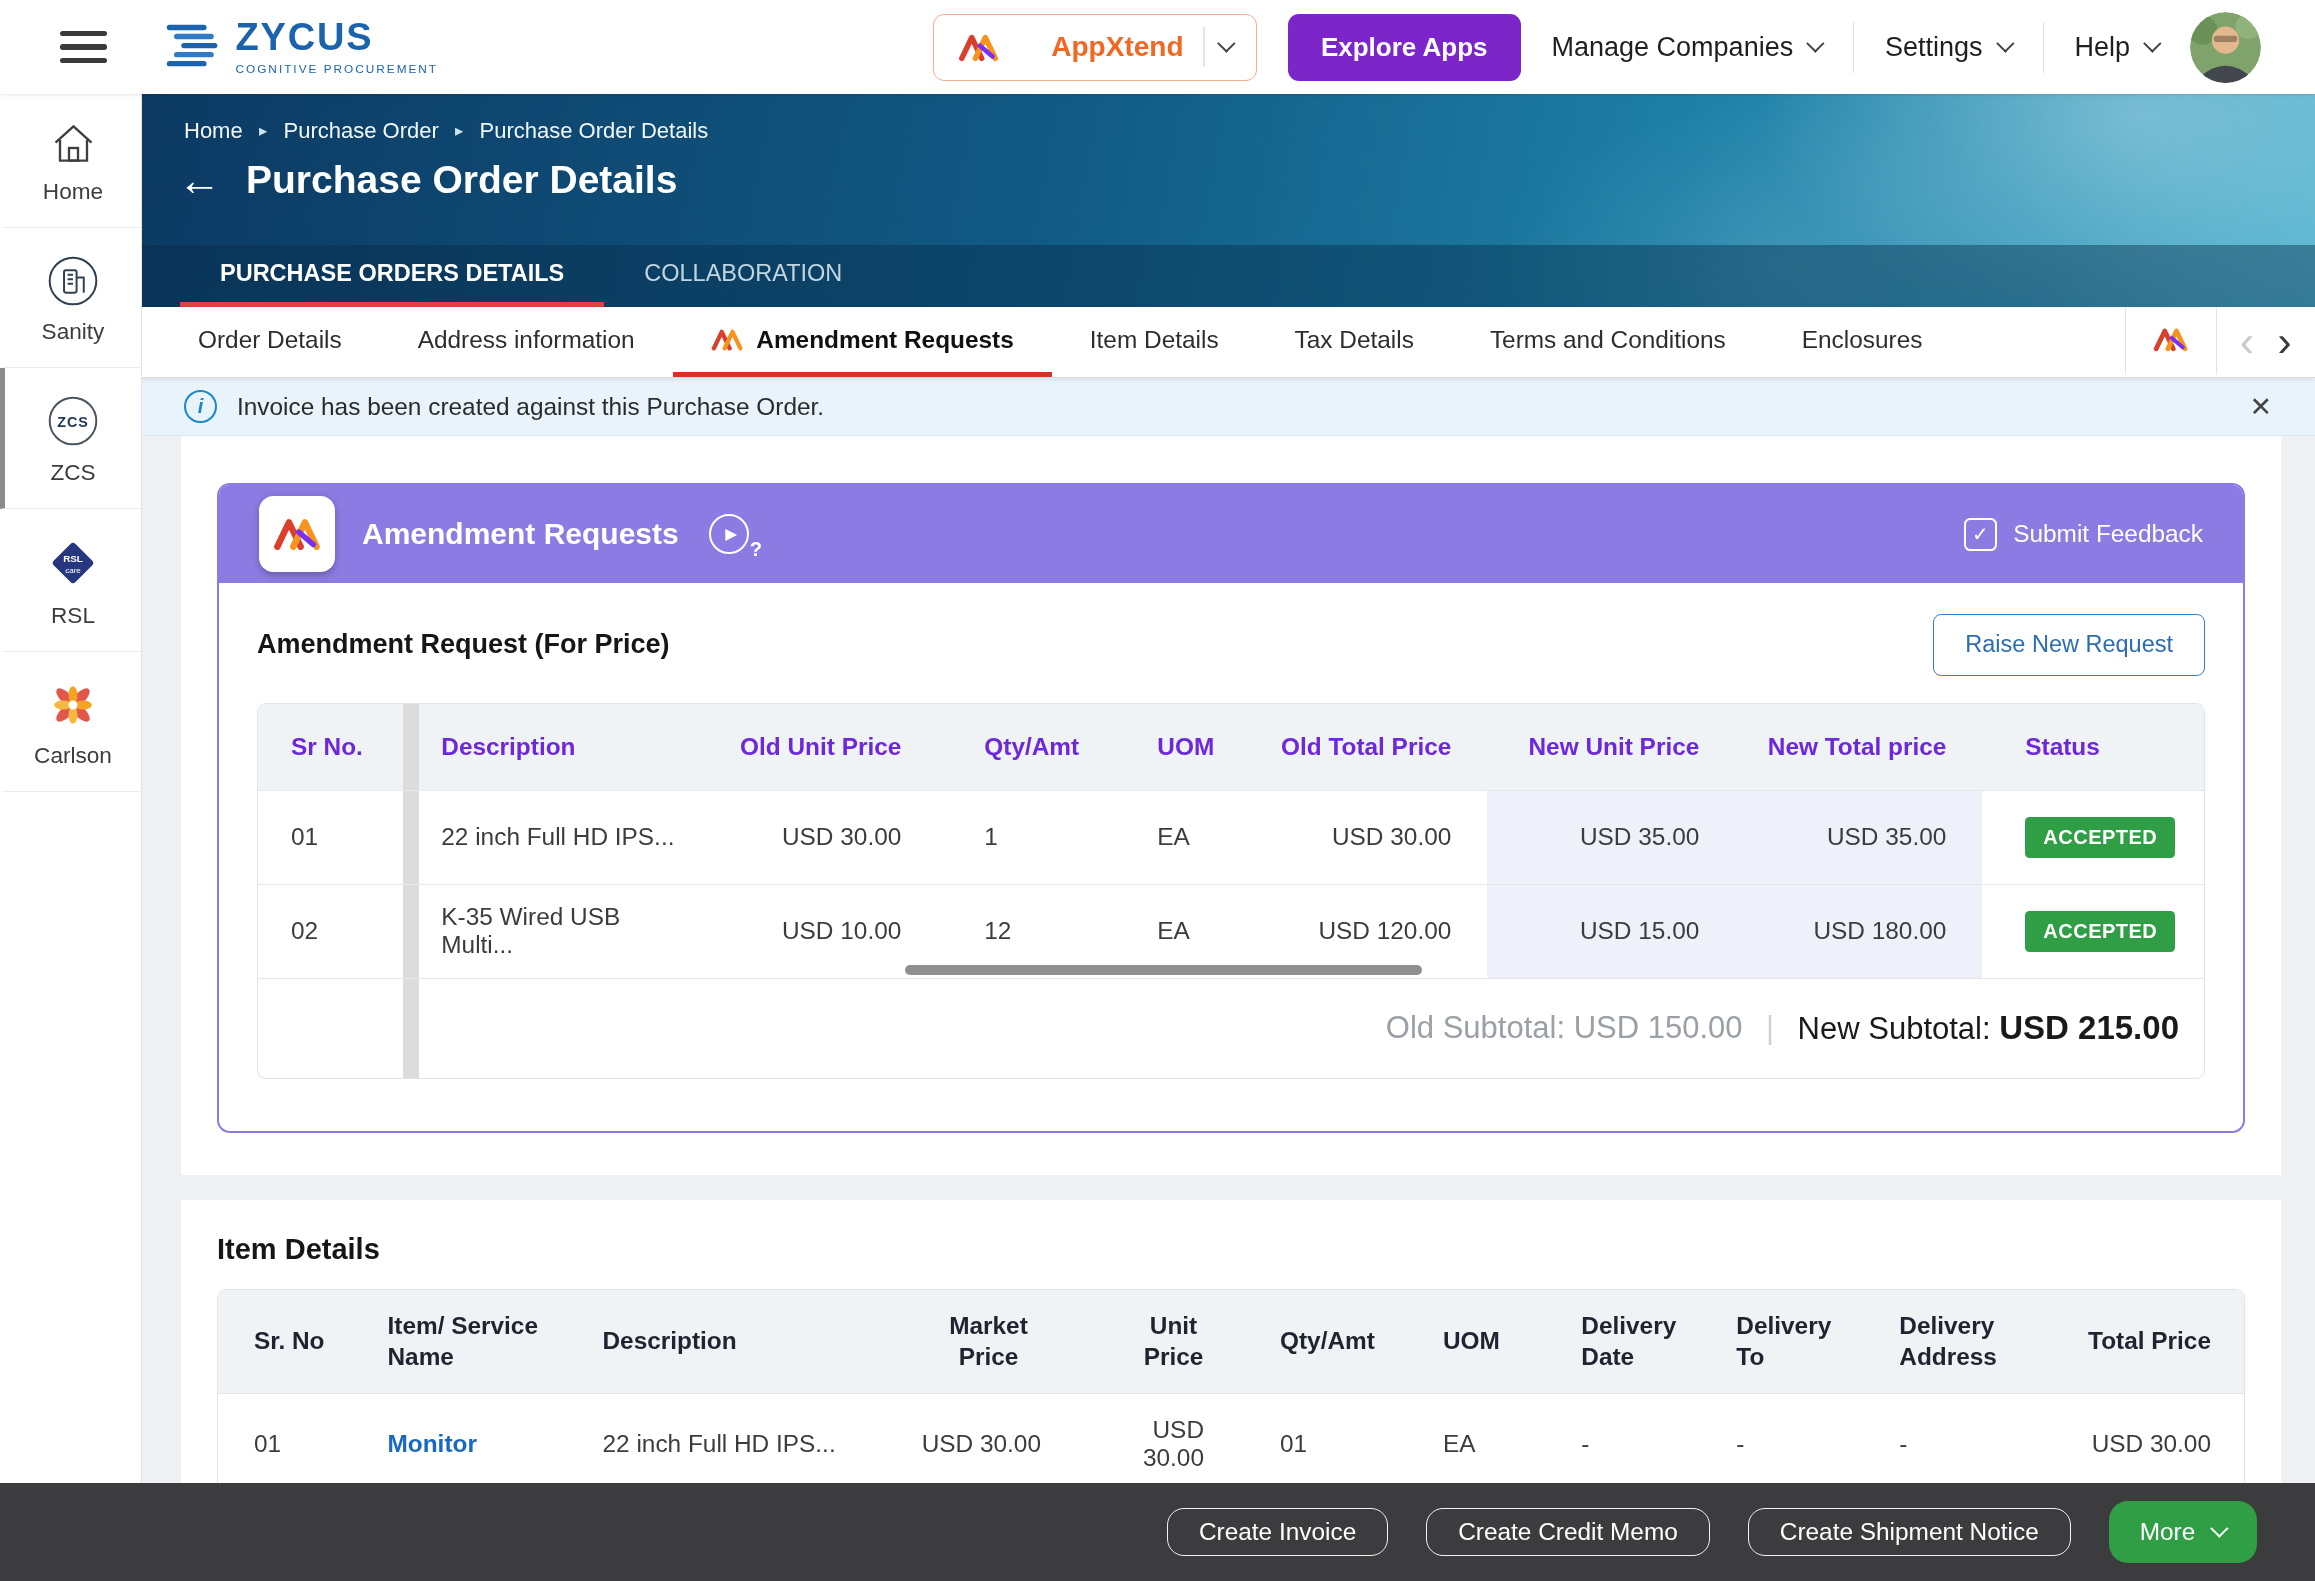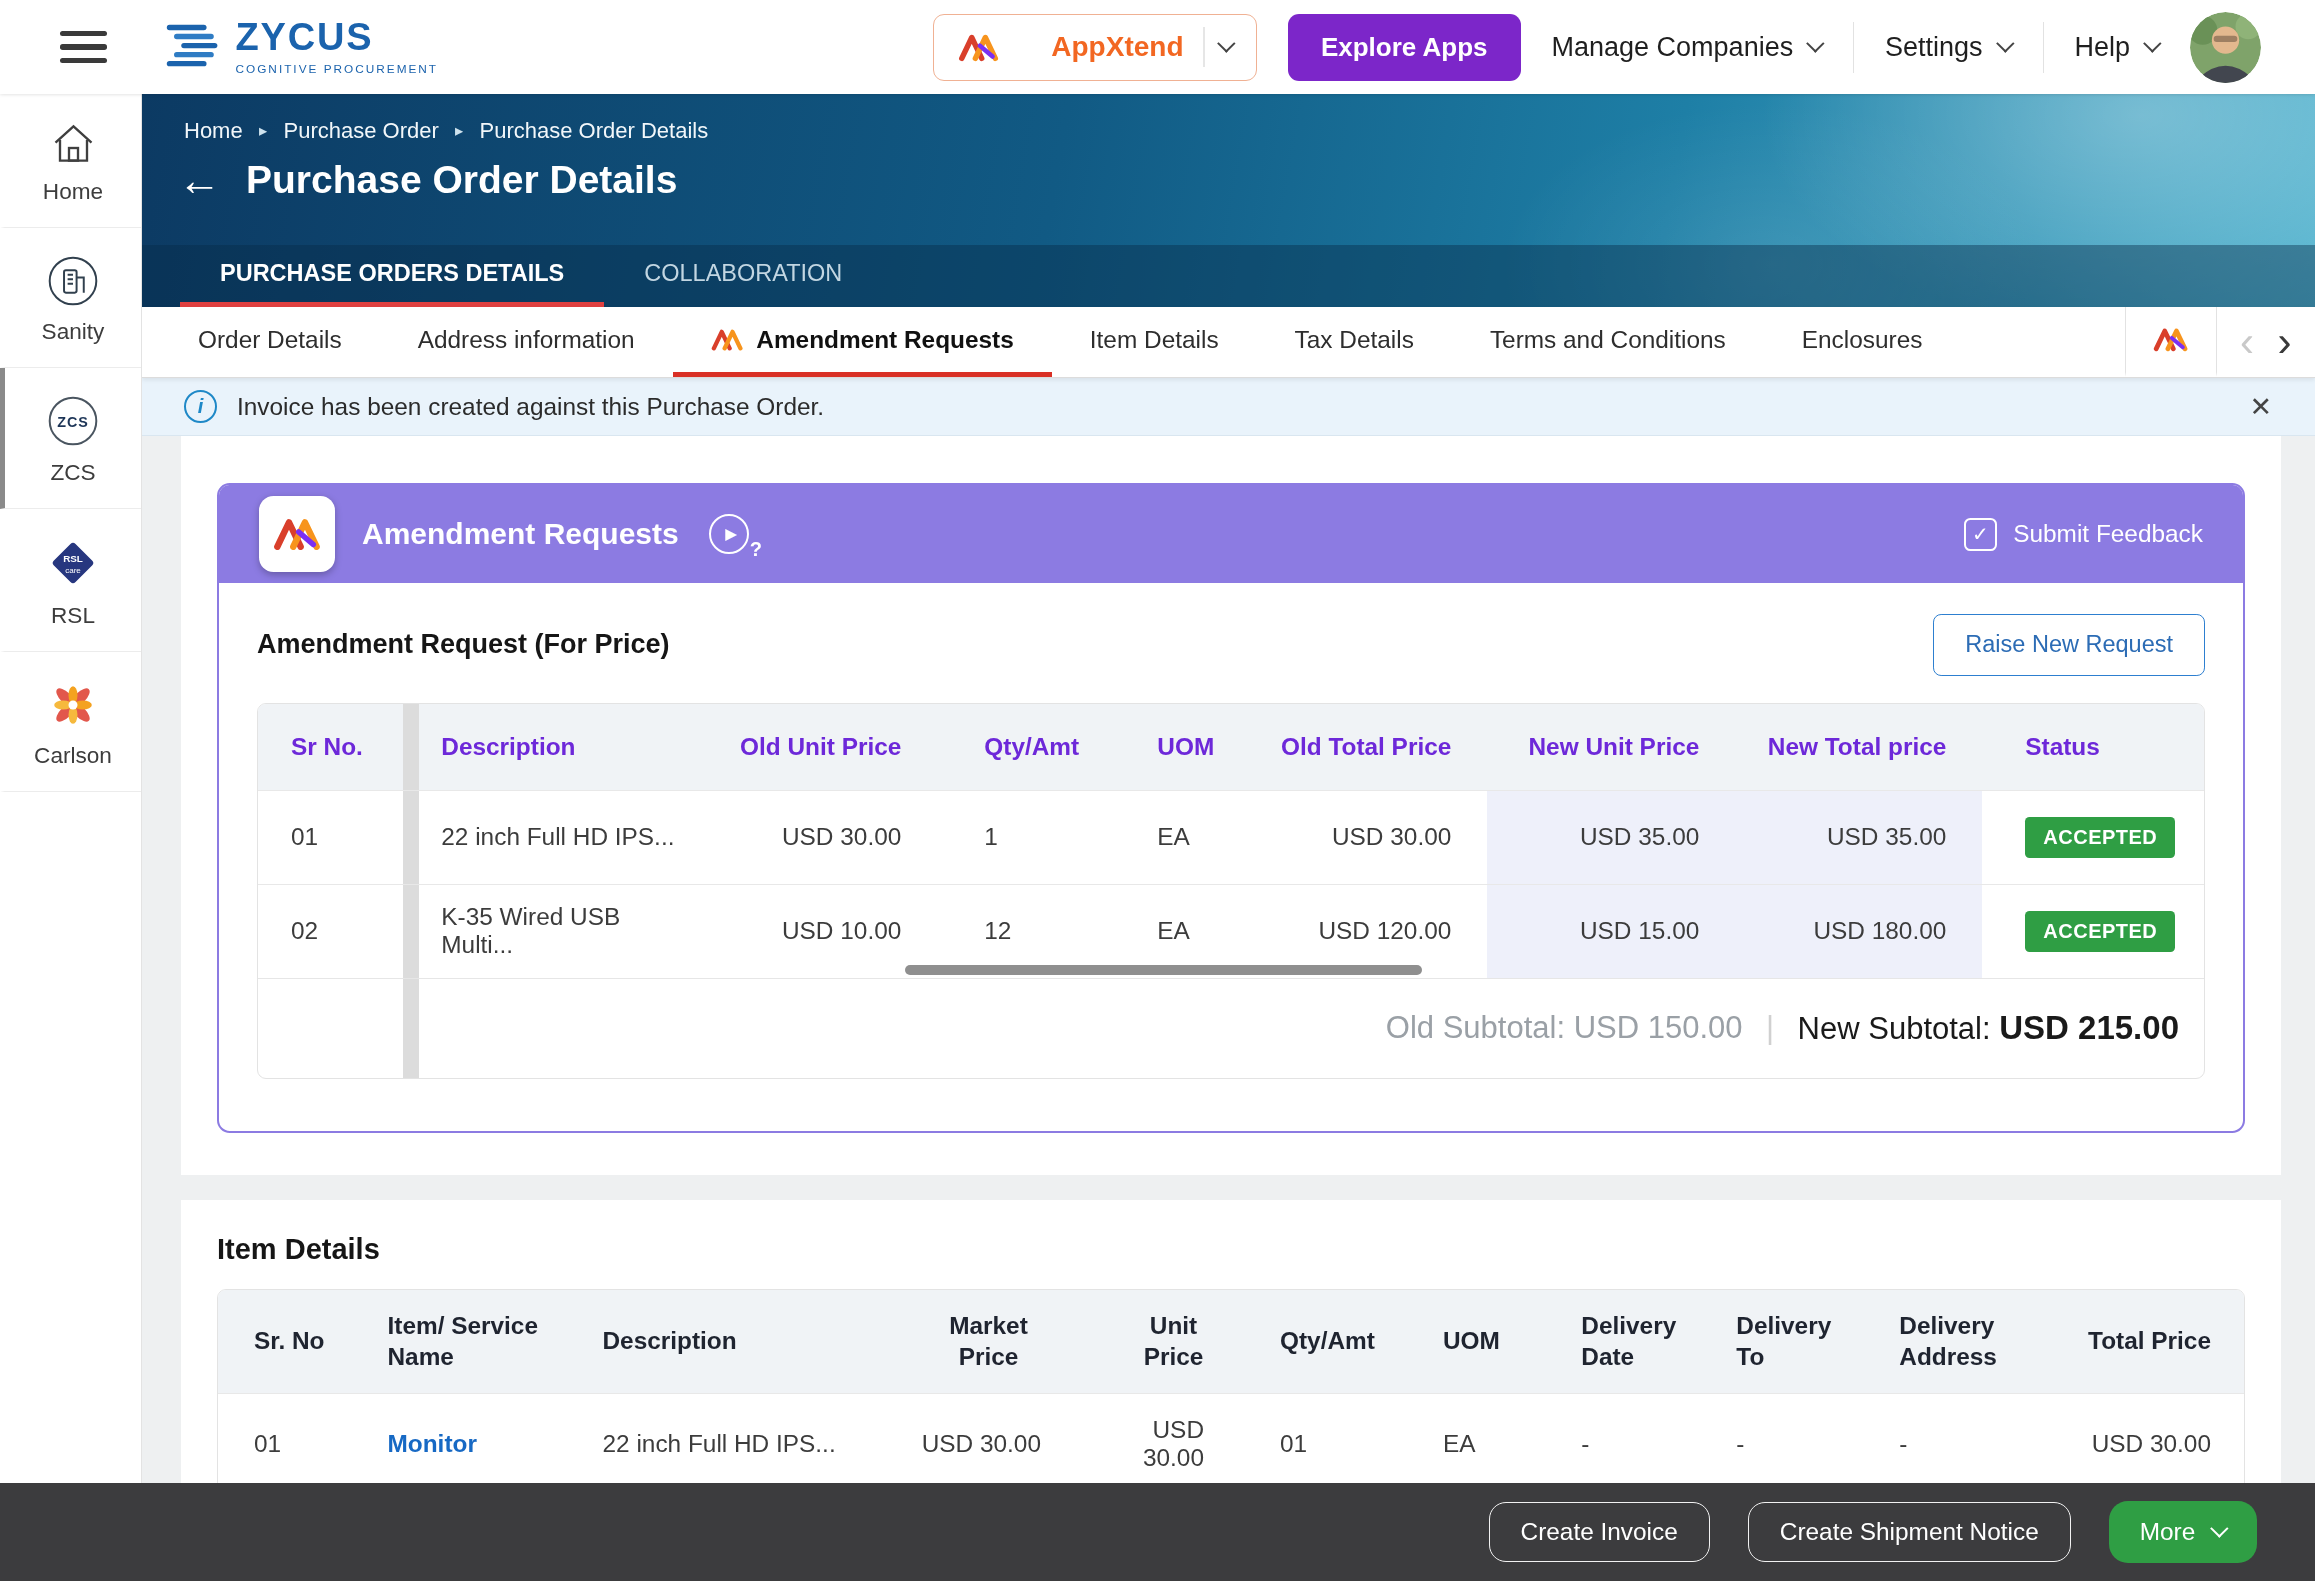--- a/index.html
+++ b/index.html
@@ -135,21 +135,21 @@
   .i-center { text-align:center; }
   .i-priced { text-align:right; padding-right:51px; }
   .i-qty { padding-left:25px; }
   .i-del { padding-left:16.3px; }
   .i-total { text-align:right; padding-right:33px; }
   .link { color:#1769c4; font-weight:bold; cursor:pointer; }
 
   
   .footer { position:fixed; left:0; right:0; bottom:0; height:98px; background:#3c3c3e; z-index:80;
             display:flex; align-items:center; justify-content:flex-end; gap:38px; padding-right:58px; }
-  .ghost-btn { height:60px; padding:0 31px; background:transparent; border:1.8px solid #f2f2f2; border-radius:17px;
+  .ghost-btn { height:48px; padding:0 31px; background:transparent; border:1.8px solid #f2f2f2; border-radius:17px;
                color:#fff; font-size:24.4px; cursor:pointer; font-family:inherit; }
   .more-btn { height:62px; padding:0 31px; background:#2f9e44; border:none; border-radius:19px; color:#fff;
               font-size:24.4px; display:flex; align-items:center; gap:18px; cursor:pointer; font-family:inherit; }
 </style>
 </head>
 <body>
 
 <div class="topbar">
   <div class="hamburger">
       <span></span>
@@ -447,19 +447,20 @@
           <div class="i-total">USD 30.00</div>
         </div>
       </div>
     </div>
 
   </div>
 </div>
 
 <div class="footer">
   <button class="ghost-btn">Create Invoice</button>
+  <button class="ghost-btn">Create Credit Memo</button>
   <button class="ghost-btn">Create Shipment Notice</button>
   <button class="more-btn">
     <span>More</span>
     <span class="chev white"></span>
   </button>
 </div>
 
 
 </body></html>

